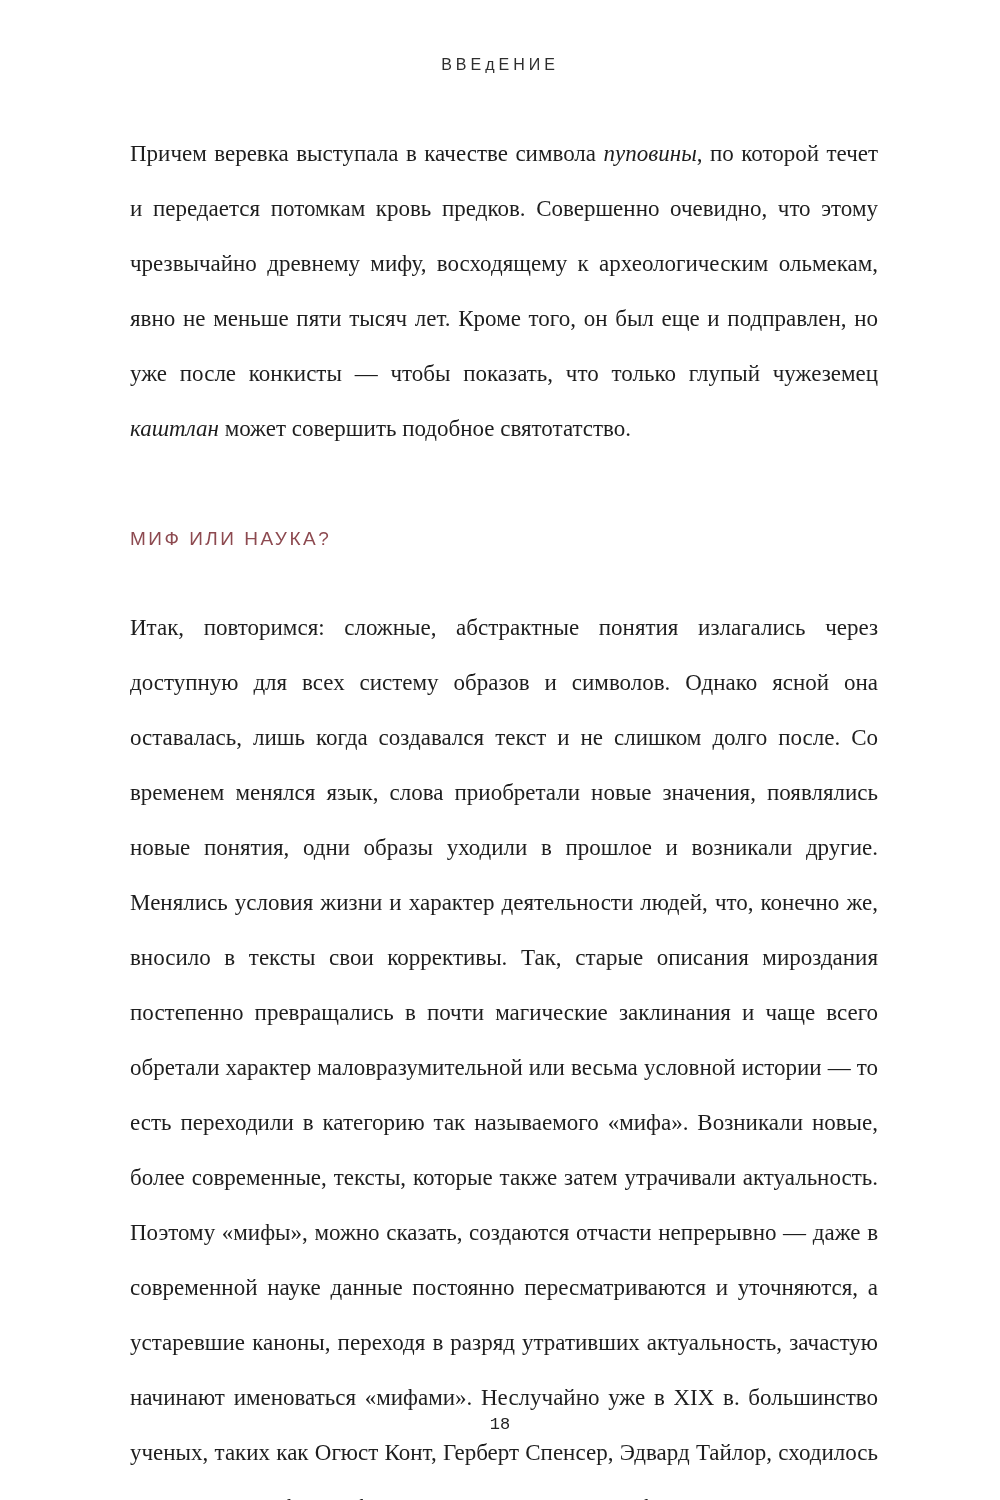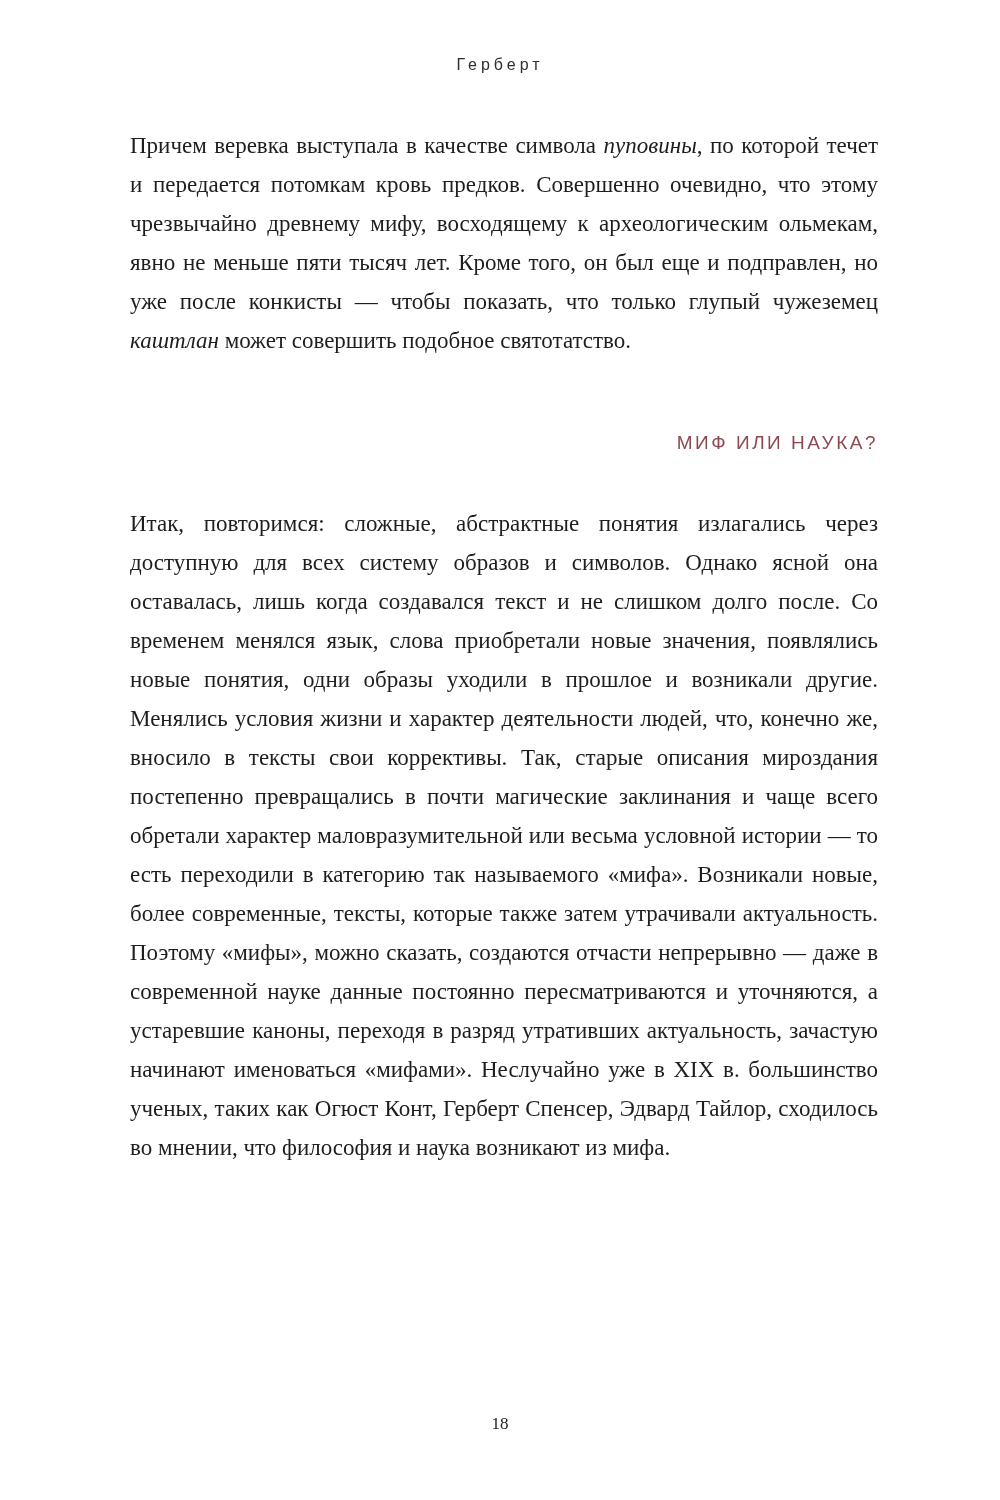--- a/index.html
+++ b/index.html
@@ -25,60 +25,61 @@
     left: 0;
     right: 0;
     text-align: center;
     font-family: "Liberation Sans", "DejaVu Sans", sans-serif;
     font-size: 16px;
     letter-spacing: 4px;
     color: #2e2e2e;
   }
   .body-par {
     font-size: 23px;
-    line-height: 39px;
+    line-height: 55px;
     text-align: justify;
     margin: 0;
     hyphens: auto;
     -webkit-hyphens: auto;
   }
   .first-par {
     padding-top: 126px;
   }
   .section-heading {
-    text-align: right;
+    text-align: left;
     font-family: "Liberation Sans", "DejaVu Sans", sans-serif;
     font-weight: 400;
     font-size: 19px;
     letter-spacing: 2.5px;
     color: #8d4a50;
     margin: 72px 0 50px 0;
   }
   .indent {
     text-indent: 42px;
   }
   .page-number {
     position: absolute;
     bottom: 66px;
     left: 0;
     right: 0;
     text-align: center;
     font-size: 17px;
     color: #222222;
+    font-family: Liberation Mono, monospace;
   }
   em {
     font-style: italic;
   }
 </style>
 </head>
 <body>
 
 <div class="page">
 
-  <div class="running-head">Герберт</div>
+  <div class="running-head">ВВЕдЕНИЕ</div>
 
   <p class="body-par first-par"><span>Причем веревка выступала в качестве символа </span><em>пуповины</em><span>, по которой течет и передается потомкам кровь предков. Совершенно очевидно, что этому чрезвычайно древнему мифу, восходящему к археологическим ольмекам, явно не меньше пяти тысяч лет. Кроме того, он был еще и подправлен, но уже после конкисты — чтобы показать, что только глупый чужеземец </span><em>каштлан</em><span> может совершить подобное святотатство.</span></p>
 
   <h2 class="section-heading">МИФ ИЛИ НАУКА?</h2>
 
   <p class="body-par">Итак, повторимся: сложные, абстрактные понятия излагались через доступную для всех систему образов и символов. Однако ясной она оставалась, лишь когда создавался текст и не слишком долго после. Со временем менялся язык, слова приобретали новые значения, появлялись новые понятия, одни образы уходили в прошлое и возникали другие. Менялись условия жизни и характер деятельности людей, что, конечно же, вносило в тексты свои коррективы. Так, старые описания мироздания постепенно превращались в почти магические заклинания и чаще всего обретали характер маловразумительной или весьма условной истории — то есть переходили в категорию так называемого «мифа». Возникали новые, более современные, тексты, которые также затем утрачивали актуальность. Поэтому «мифы», можно сказать, создаются отчасти непрерывно — даже в современной науке данные постоянно пересматриваются и уточняются, а устаревшие каноны, переходя в разряд утративших актуальность, зачастую начинают именоваться «мифами». Неслучайно уже в XIX в. большинство ученых, таких как Огюст Конт, Герберт Спенсер, Эдвард Тайлор, сходилось во мнении, что философия и наука возникают из мифа.</p>
 
 
   <div class="page-number">18</div>
 

